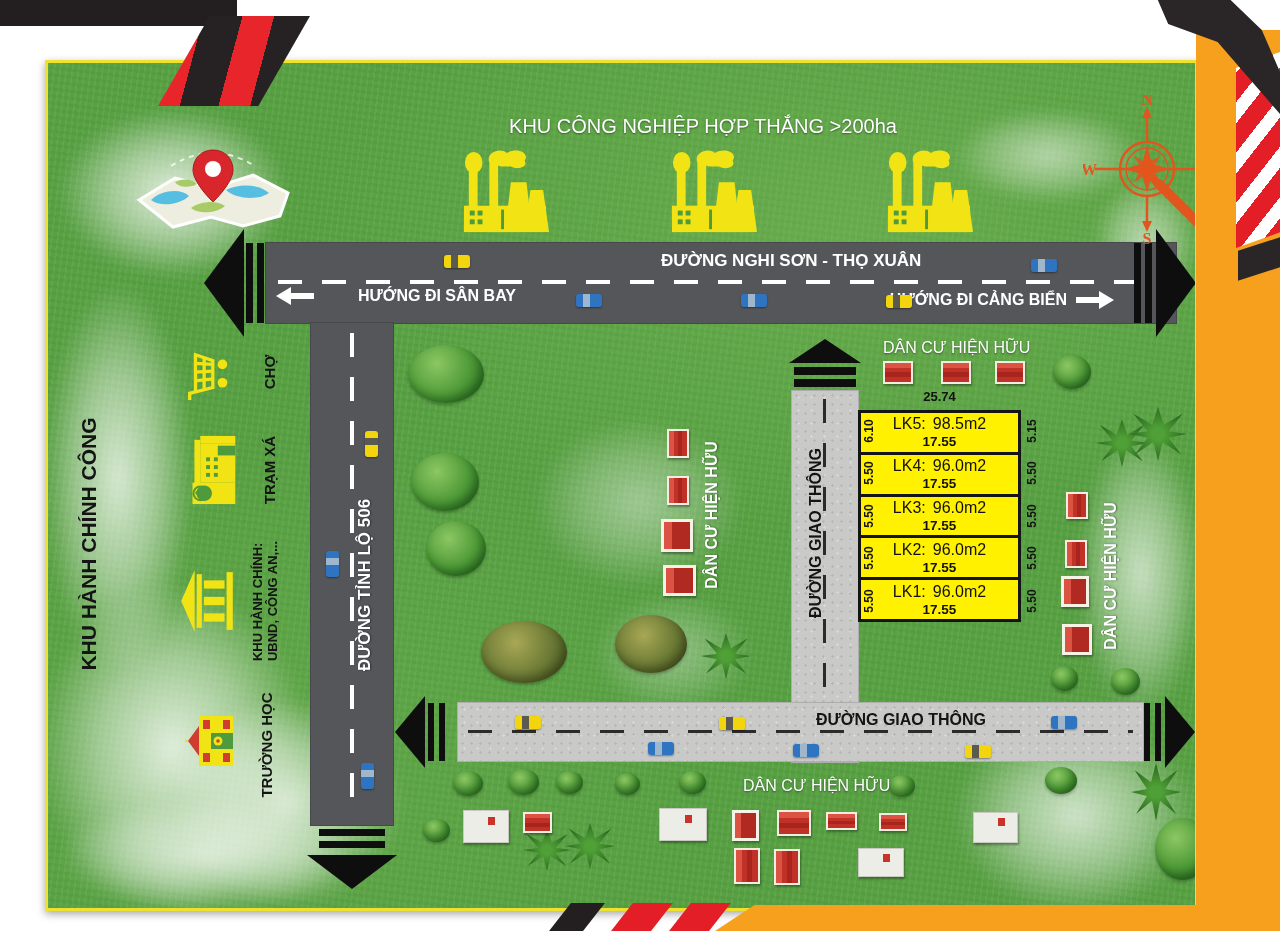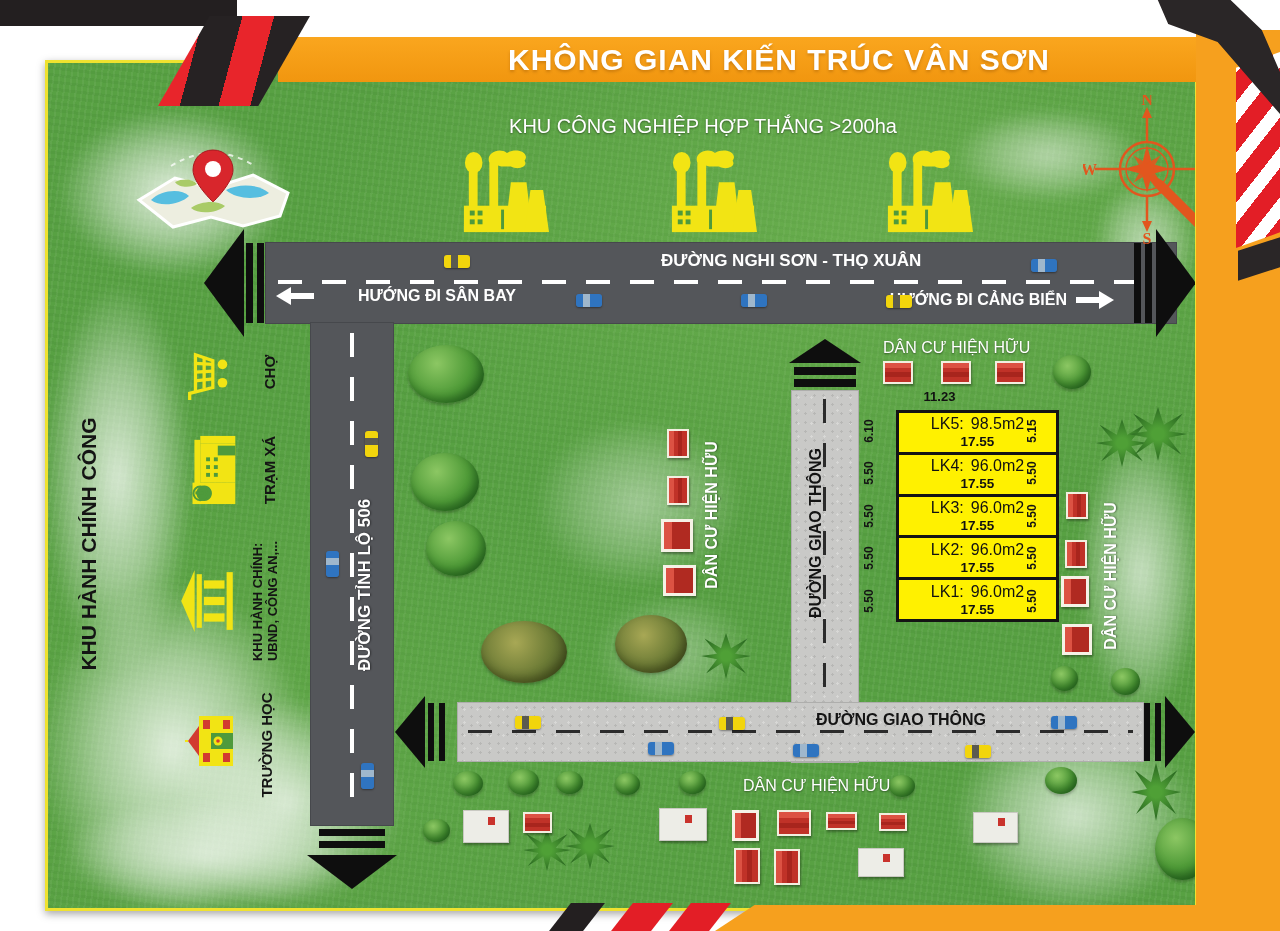--- a/index.html
+++ b/index.html
@@ -67,21 +67,21 @@
   .harrow.r::before{content:'';position:absolute;right:-15px;top:-6px;border:9px solid transparent;border-left:15px solid #fff;}
   
   .bar{position:absolute;background:#0E0E0E;z-index:3;}
   .tri{position:absolute;width:0;height:0;z-index:3;}
   
   .vtext{position:absolute;z-index:5;transform:translate(-50%,-50%) rotate(-90deg);white-space:nowrap;font-weight:bold;}
   .white{color:#fff;text-shadow:0 1px 2px rgba(0,0,0,.45);}
   .black{color:#141414;}
   
   .plots{position:absolute;left:855px;top:407px;width:163px;height:212px;z-index:4;
-     border:3px solid #141414;background:#FFF100;display:flex;flex-direction:column;margin-left:38px;}
+     border:3px solid #141414;background:#FFF100;display:flex;flex-direction:column;}
   .plot-row{flex:1;border-bottom:3px solid #141414;display:flex;flex-direction:column;align-items:center;justify-content:center;color:#111;}
   .plot-row:last-child{border-bottom:none;}
   .plot-line1{font-size:16px;}
   .plot-line1 .a{margin-left:7px;}
   .plot-line2{font-size:13.5px;font-weight:bold;margin-top:1px;}
   .plot-topw{position:absolute;left:855px;top:386px;width:163px;text-align:center;font-size:13px;font-weight:bold;color:#111;z-index:5;}
   .dim{font-size:12px;}
   
   .hlabel{position:absolute;z-index:5;font-weight:normal;white-space:nowrap;}
   .icon-rot{position:absolute;z-index:4;transform:rotate(-90deg);}
@@ -94,23 +94,20 @@
   .house.white::after{content:'';position:absolute;left:55%;top:18%;width:7px;height:8px;background:#C9332C;}
   .car{position:absolute;z-index:4;border-radius:3px;box-shadow:0 1px 2px rgba(0,0,0,.4);}
   .svgabs{position:absolute;z-index:5;}
 </style>
 </head>
 <body>
 
 <div class="page">
 
   <div class="top-black-strip"></div>
-  <div class="main-banner">
-    <span>KHÔNG GIAN KIẾN TRÚC VÂN SƠN</span>
-  </div>
   <div class="ribbon"></div>
   <div class="right-strip"></div>
   <div class="tr-stripes"></div>
   <div class="tr-blacktip"></div>
   <div class="tr-black"></div>
   <div class="bottom-orange"></div>
   <div class="bstripe k"></div>
   <div class="bstripe r1"></div>
   <div class="bstripe r2"></div>
 
@@ -212,21 +209,21 @@
       <div class="dash-h" style="left:10px;right:10px;top:27px;color:#2b2b2b;height:3px;"></div>
       <div class="roadname" style="left:358px;top:8px;color:#141414;font-size:16px;">ĐƯỜNG GIAO THÔNG</div>
     </div>
     <div class="bar" style="left:380px;top:640px;width:6px;height:58px;"></div>
     <div class="bar" style="left:391px;top:640px;width:6px;height:58px;"></div>
     <div class="tri" style="left:347px;top:633px;border-top:36px solid transparent;border-bottom:36px solid transparent;border-right:30px solid #0E0E0E;"></div>
     <div class="bar" style="left:1096px;top:640px;width:6px;height:58px;"></div>
     <div class="bar" style="left:1107px;top:640px;width:6px;height:58px;"></div>
     <div class="tri" style="left:1117px;top:633px;border-top:36px solid transparent;border-bottom:36px solid transparent;border-left:30px solid #0E0E0E;"></div>
 
-    <div class="plot-topw" style="left:810px;top:326px;">11.23</div>
+    <div class="plot-topw" style="left:810px;top:326px;">25.74</div>
     <div class="plots" style="left:810px;top:347px;">
       <div class="plot-row">
         <div class="plot-line1"><span>LK5:</span><span class="a">98.5m2</span></div>
         <div class="plot-line2">17.55</div>
       </div>
       <div class="plot-row">
         <div class="plot-line1"><span>LK4:</span><span class="a">96.0m2</span></div>
         <div class="plot-line2">17.55</div>
       </div>
       <div class="plot-row">

